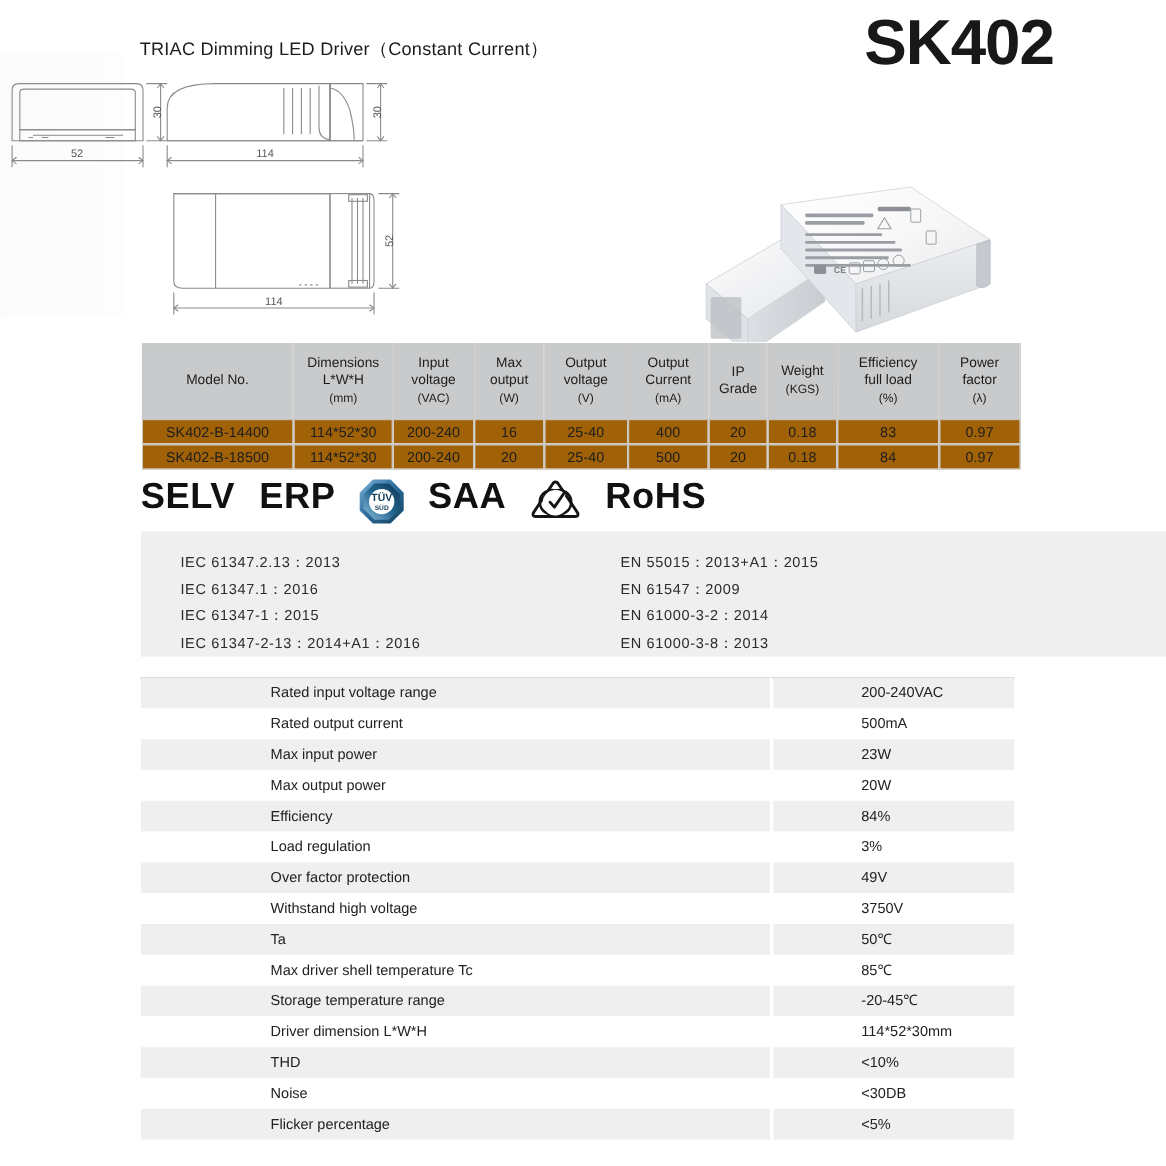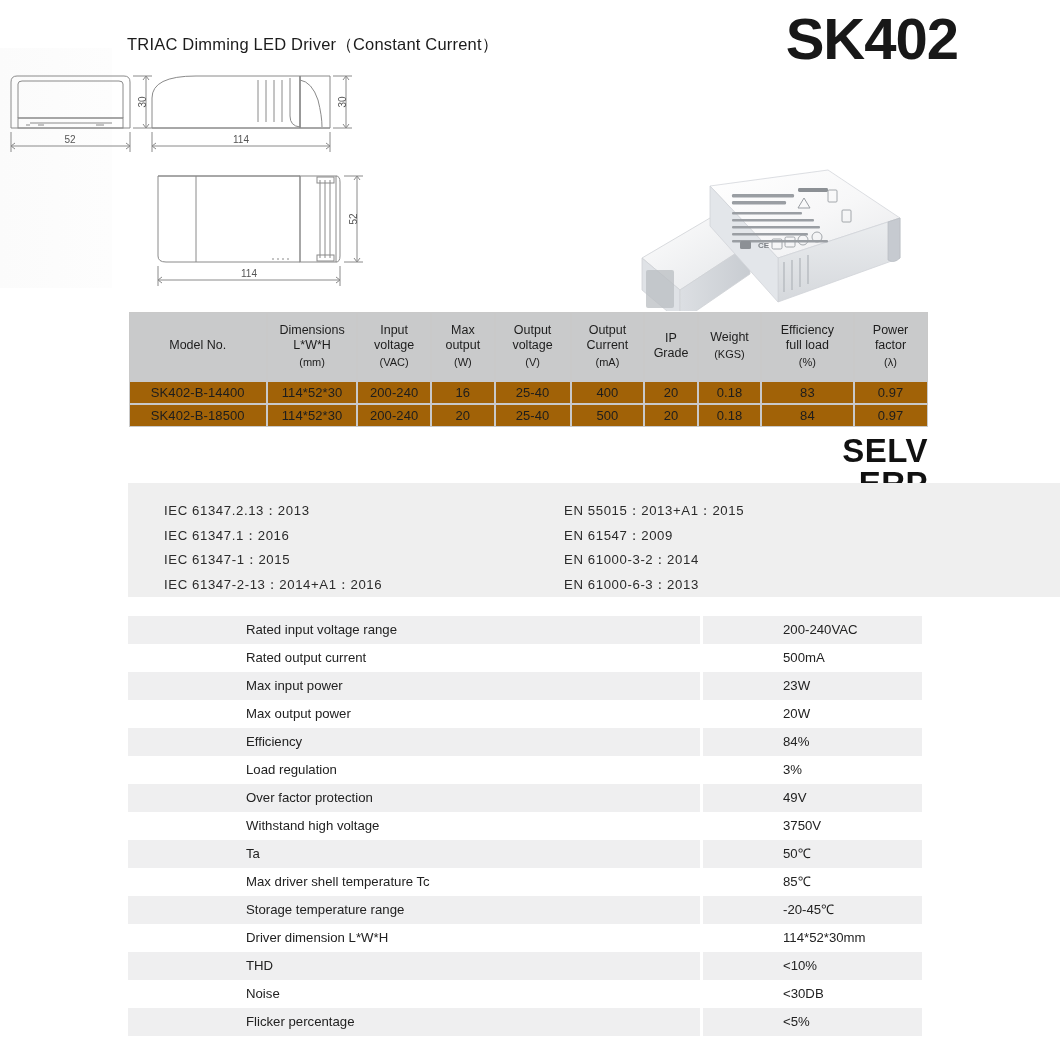--- a/index.html
+++ b/index.html
@@ -95,23 +95,22 @@
   }
   .unit { display: block; font-size: 11px; margin-top: 3px; }
   .hdr-ln { display: block; }
 
   
   .certs {
     position: absolute;
     left: 128px; top: 434px;
     width: 800px; height: 48px;
     display: flex;
-    align-items: flex-end;
+    align-items: flex-start;
     gap: 0px;
-    flex-direction: column;
   }
   .cert-word {
     font-size: 33px;
     font-weight: bold;
     letter-spacing: .5px;
     color: #111111;
     line-height: 1;
   }
   .cert-gap-sm { width: 22px; }
   .cert-gap-md { width: 20px; }
@@ -461,21 +460,21 @@
   <div class="std-col left">
     <div>IEC 61347.2.13：2013</div>
     <div>IEC 61347.1：2016</div>
     <div>IEC 61347-1：2015</div>
     <div>IEC 61347-2-13：2014+A1：2016</div>
   </div>
   <div class="std-col right">
     <div>EN 55015：2013+A1：2015</div>
     <div>EN 61547：2009</div>
     <div>EN 61000-3-2：2014</div>
-    <div>EN 61000-6-3：2013</div>
+    <div>EN 61000-3-8：2013</div>
   </div>
 </div>
 
 <div class="specs">
   <div class="specs-top-rule"></div>
 
   <div class="spec-row shaded">
     <div class="spec-label">Rated input voltage range</div>
     <div class="spec-gap"></div>
     <div class="spec-value">200-240VAC</div>

